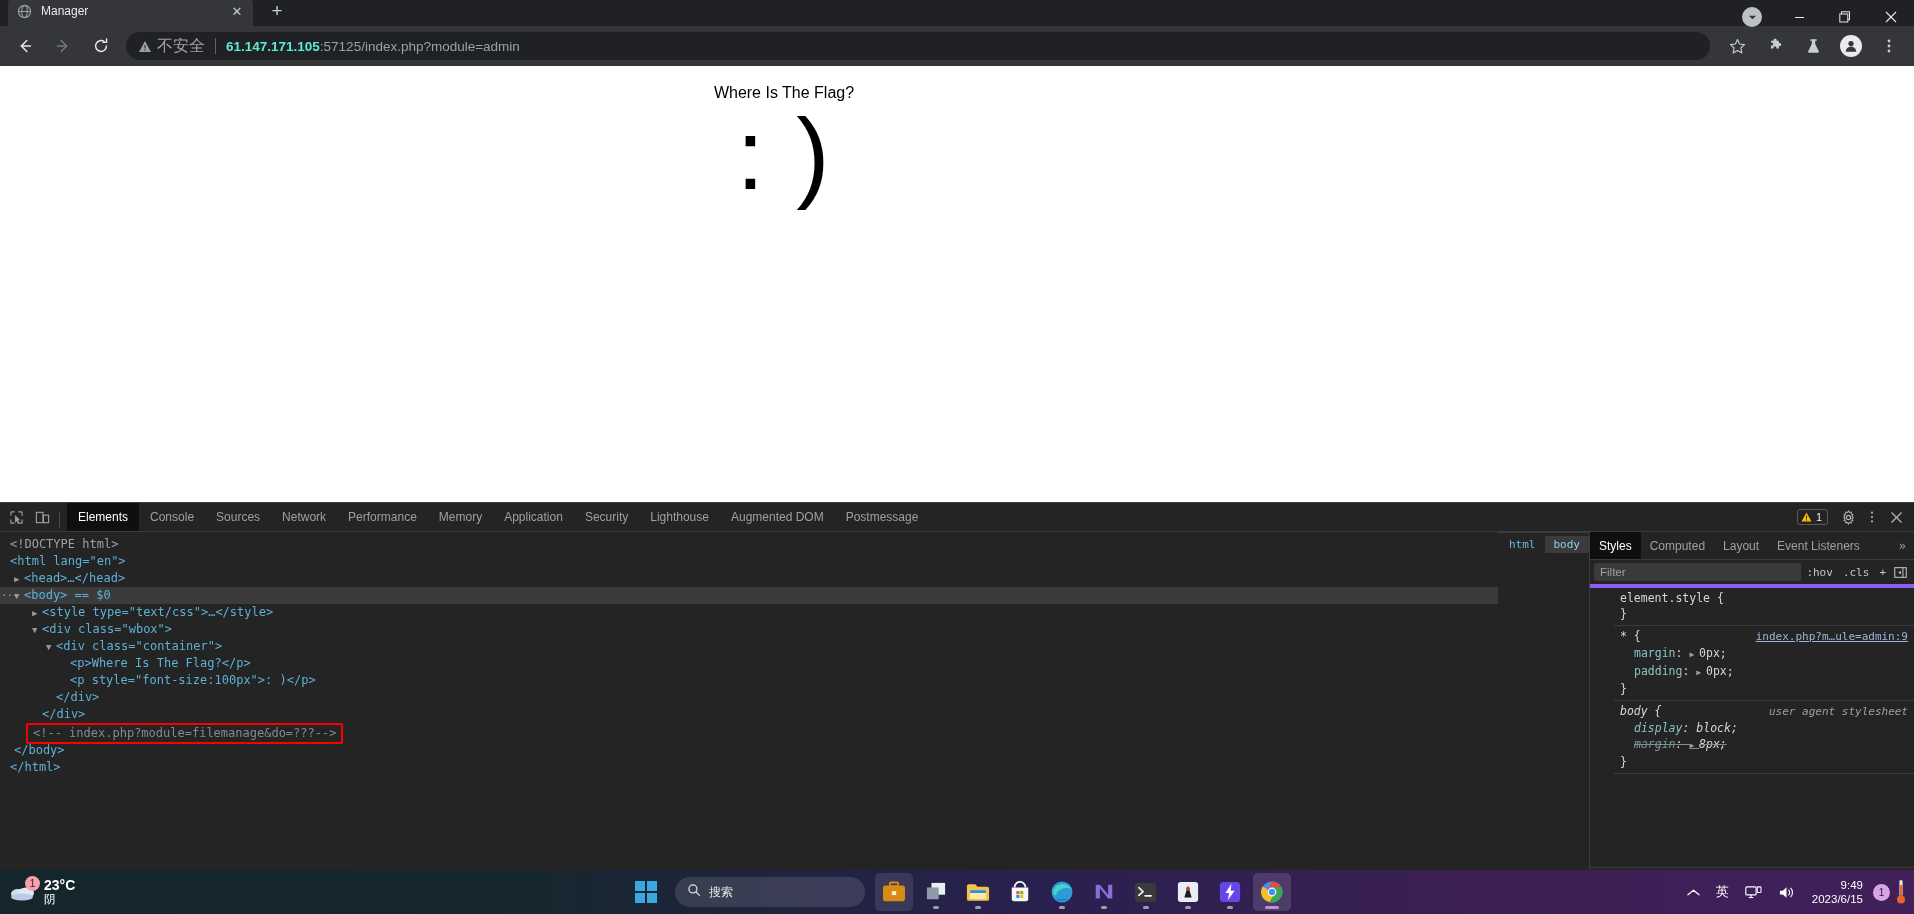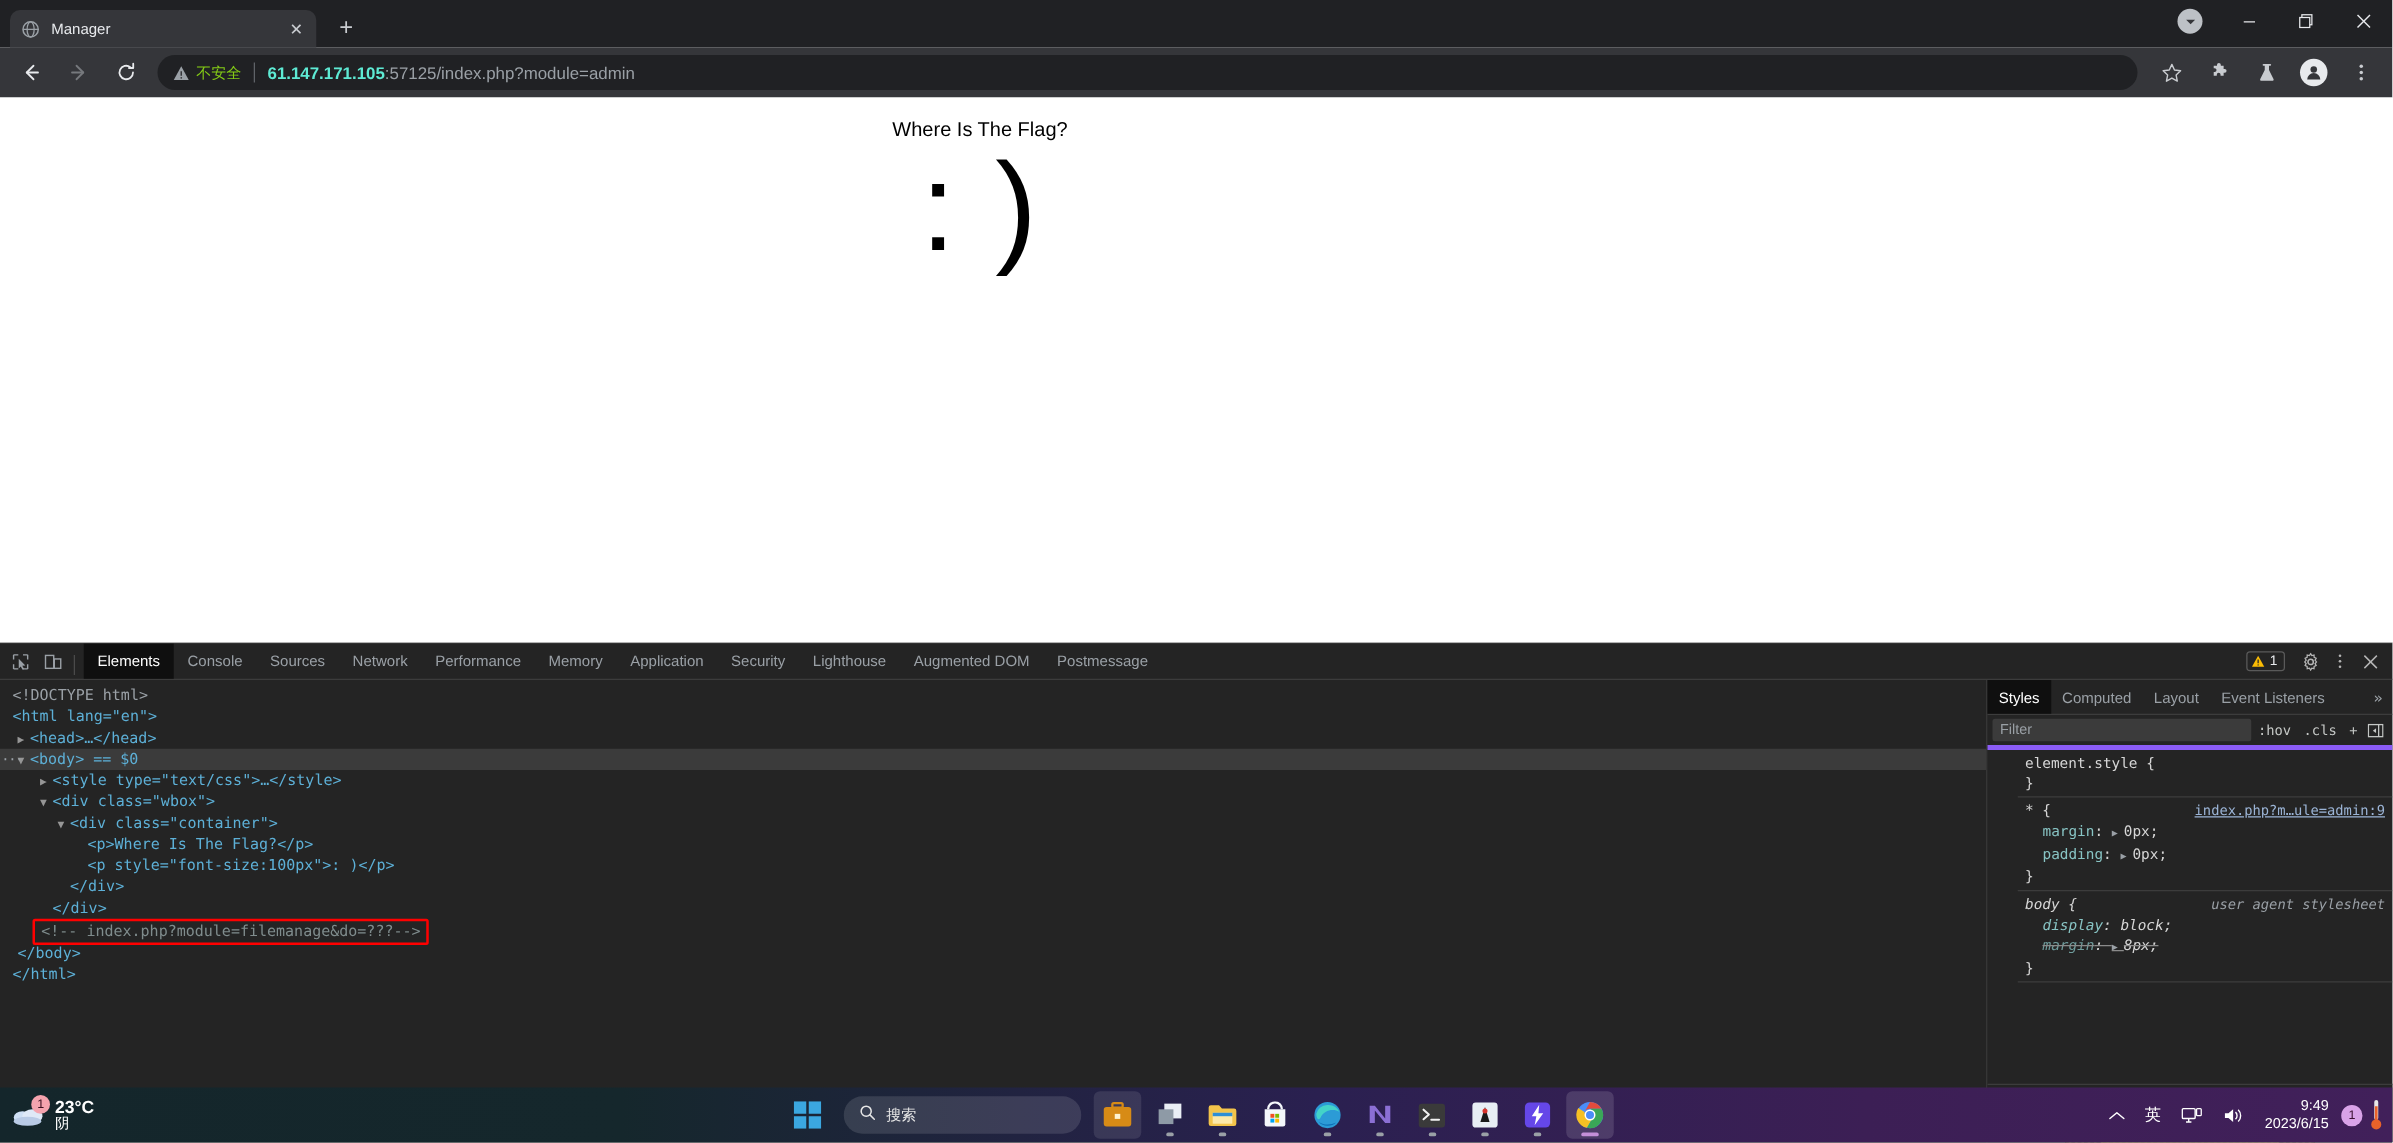--- a/index.html
+++ b/index.html
@@ -17,21 +17,21 @@
   .app {
     width: 1914px;
     height: 914px;
     position: relative;
     display: flex;
     flex-direction: column;
   }
 
   
   .tabstrip {
-    height: 38px;
+    height: 26px;
     background: #202124;
     display: flex;
     align-items: flex-end;
     position: relative;
     flex: 0 0 auto;
   }
   .tab {
     margin-left: 8px;
     height: 30px;
     width: 245px;
@@ -140,22 +140,22 @@
     display: flex;
     align-items: center;
     padding: 0 12px;
     margin: 0 8px 0 6px;
     box-sizing: border-box;
     min-width: 0;
   }
   .omni-warn {
     display: flex;
     align-items: center;
-    color: #84cc16;
-    font-size: 12px;
+    color: #a3a3a3;
+    font-size: 16px;
     flex: 0 0 auto;
   }
   .omni-warn .tri {
     margin-right: 5px;
     display: flex;
     align-items: center;
   }
   .omni-sep {
     width: 1px;
     height: 16px;
@@ -299,21 +299,21 @@
 
   .dt-body {
     flex: 1 1 auto;
     display: flex;
     min-height: 0;
   }
   .dom-pane {
     flex: 1 1 auto;
     background: #242424;
     display: flex;
-    flex-direction: column;
+    flex-direction: row;
     min-width: 0;
     border-right: 1px solid #3c3c3c;
   }
   .dom-tree {
     flex: 1 1 auto;
     overflow: hidden;
     padding: 4px 0 0 0;
     font-size: 12px;
     line-height: 17px;
     color: #c5c8c6;

